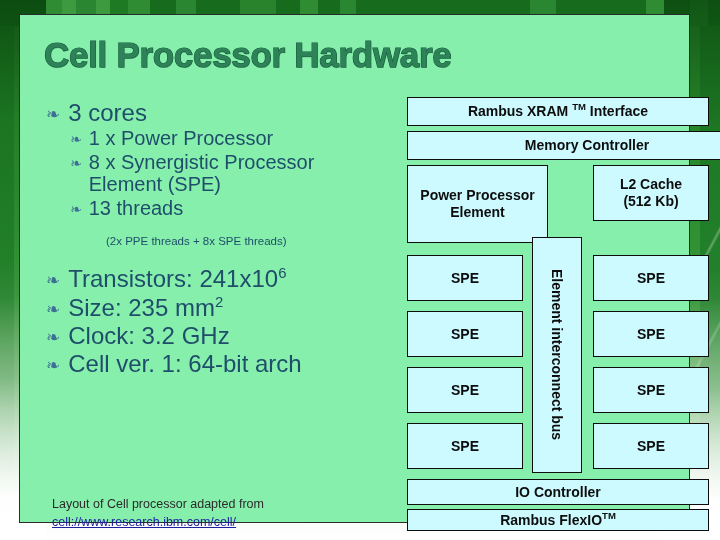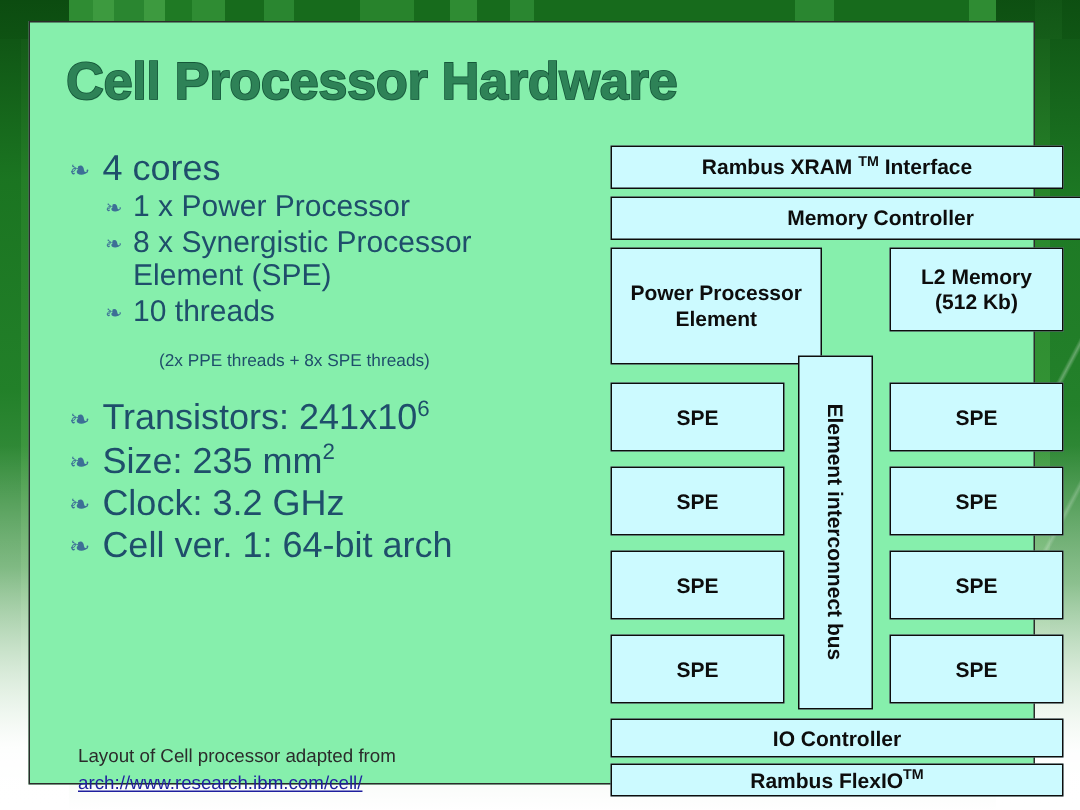--- a/index.html
+++ b/index.html
@@ -243,36 +243,36 @@
   <div class="bg-diag"></div>
 
   <div class="panel">
 
     <div class="title">Cell Processor Hardware</div>
 
     <div class="left-col">
 
       <div class="bul lv1">
         <span class="glyph">❧</span>
-        <span class="btxt">4 cores</span>
+        <span class="btxt">3 cores</span>
       </div>
 
       <div class="bul lv2">
         <span class="glyph">❧</span>
         <span class="btxt">1 x Power Processor</span>
       </div>
 
       <div class="bul lv2">
         <span class="glyph">❧</span>
         <span class="btxt">8 x Synergistic Processor Element (SPE)</span>
       </div>
 
       <div class="bul lv2">
         <span class="glyph">❧</span>
-        <span class="btxt">10 threads</span>
+        <span class="btxt">13 threads</span>
       </div>
 
       <div class="subnote">(2x PPE threads + 8x SPE threads)</div>
 
       <div class="spacer-block"></div>
 
       <div class="facts">
 
         <div class="bul lv1">
           <span class="glyph">❧</span>
@@ -292,39 +292,39 @@
         <div class="bul lv1">
           <span class="glyph">❧</span>
           <span class="btxt">Cell ver. 1: 64-bit arch</span>
         </div>
 
       </div>
     </div>
 
     <div class="credit">
       <div>Layout of Cell processor adapted from</div>
-      <a href="#">arch://www.research.ibm.com/cell/</a>
+      <a href="#">cell://www.research.ibm.com/cell/</a>
     </div>
 
     <div class="diagram">
 
       <div class="box" style="left:0px; top:0px; width:302px; height:29px;">
         <span><span>Rambus XRAM</span> <span class="tm">TM</span> <span>Interface</span></span>
       </div>
 
       <div class="box" style="left:0px; top:34px; width:360px; height:29px;">
         <span>Memory Controller</span>
       </div>
 
       <div class="box" style="left:0px; top:68px; width:141px; height:78px;">
         <span>Power Processor Element</span>
       </div>
 
       <div class="box" style="left:186px; top:68px; width:116px; height:56px;">
-        <span><span>L2 Memory</span><br><span>(512 Kb)</span></span>
+        <span><span>L2 Cache</span><br><span>(512 Kb)</span></span>
       </div>
 
 
       <div class="box" style="left:125px; top:140px; width:50px; height:236px;">
         <span class="bus-label">Element interconnect bus</span>
       </div>
 
       <div class="box" style="left:0px; top:158px; width:116px; height:46px;">
         <span>SPE</span>
       </div>

